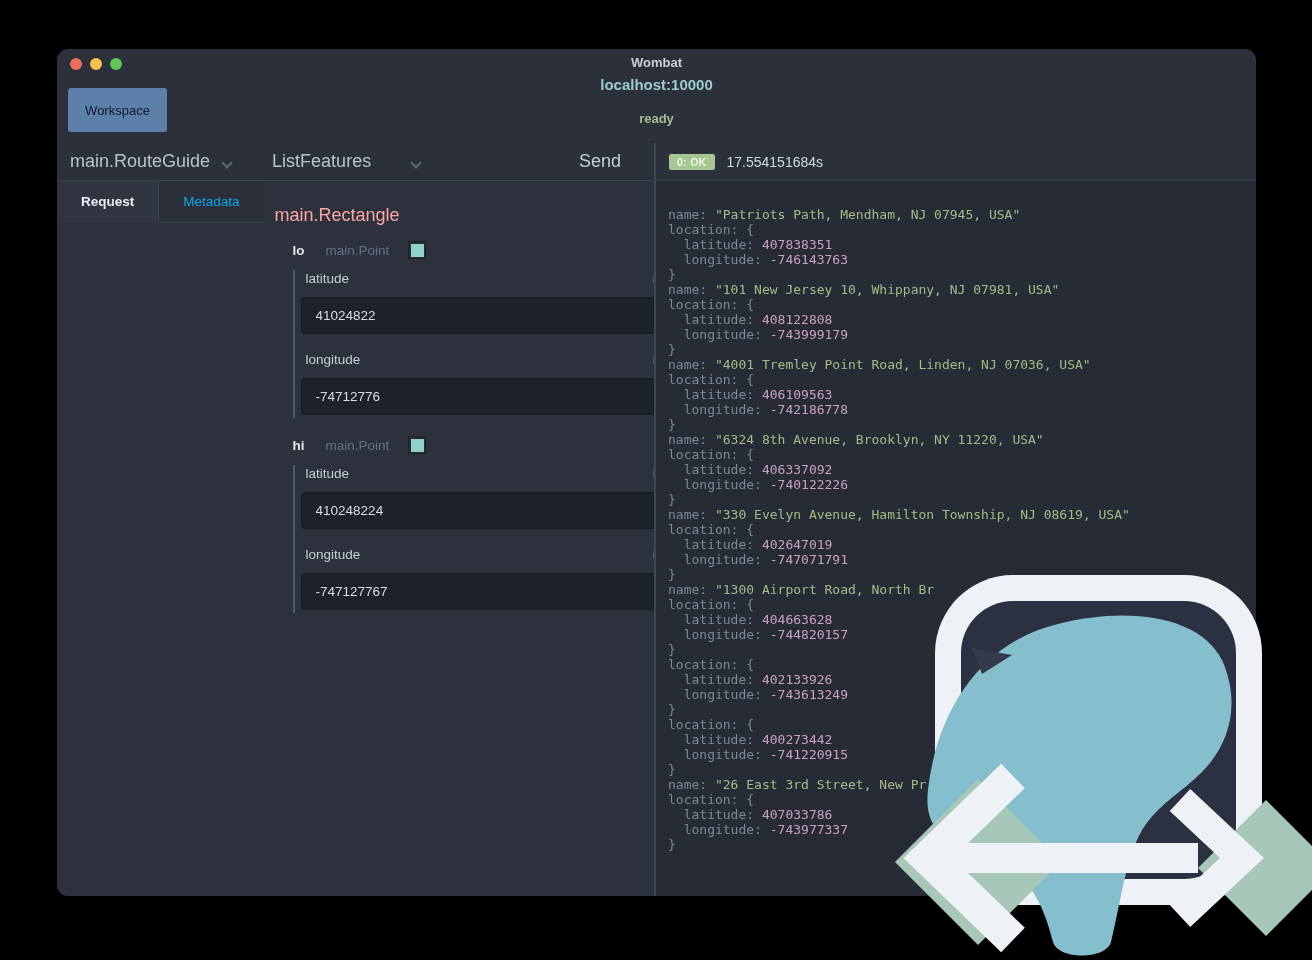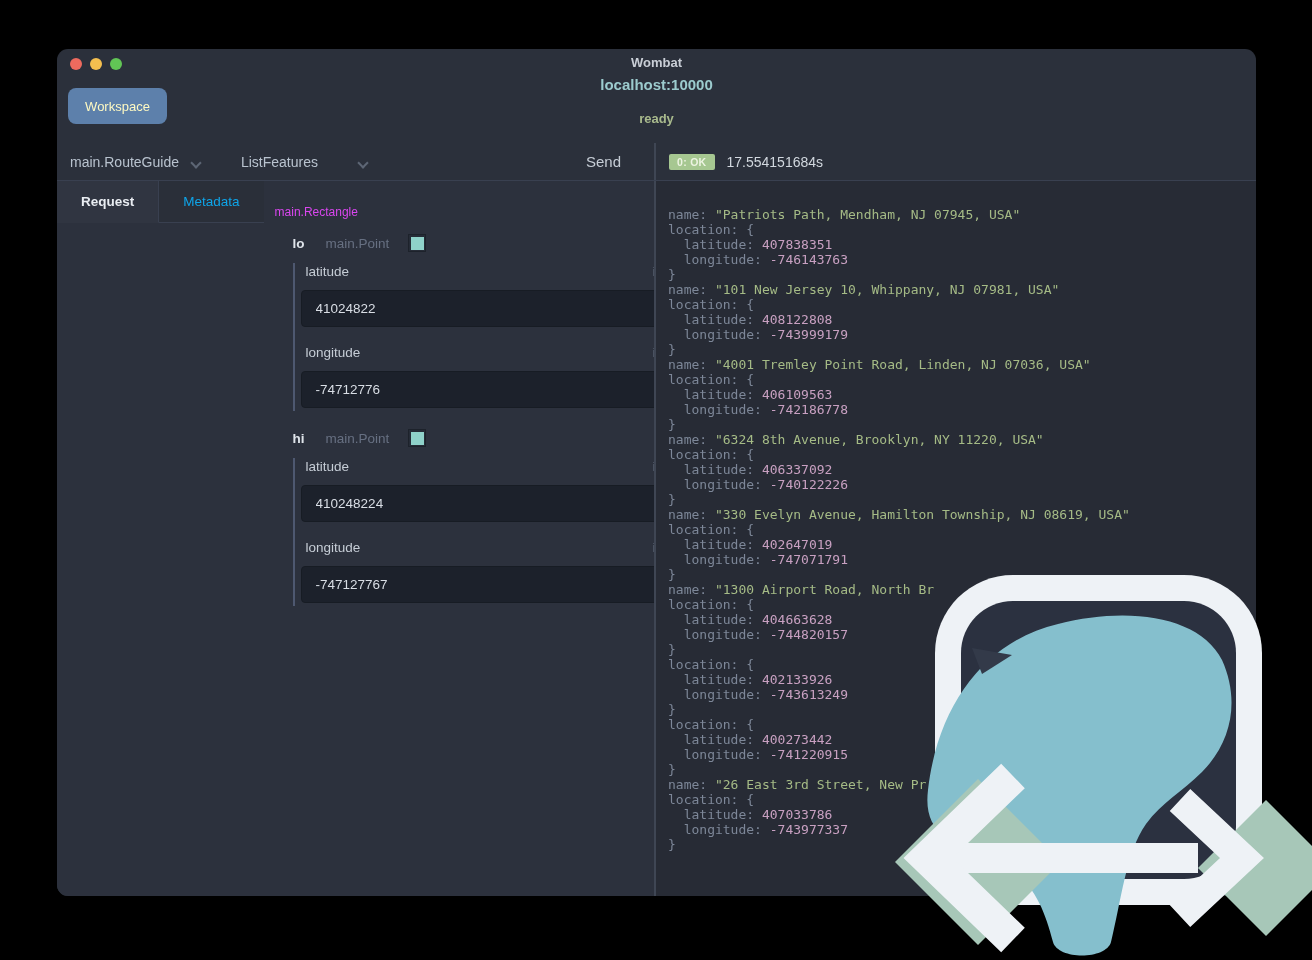--- a/index.html
+++ b/index.html
@@ -14,40 +14,40 @@
   
   .titlebar { position:relative; height:24px; }
   .traffic { position:absolute; left:13px; top:9px; display:flex; gap:8px; }
   .dot { width:12px; height:12px; border-radius:50%; }
   .dot.r { background:#ed6a5e; } .dot.y { background:#f4bf4f; } .dot.g { background:#61c555; }
   .win-title { position:absolute; left:0; right:0; top:6px; text-align:center;
                font-size:13px; font-weight:700; color:#c9ced6; }
 
   
   .header { position:relative; height:70px; }
-  .workspace-btn { position:absolute; left:11px; top:15px; width:99px; height:36px;
-                   background:var(--c-workspace); border:none; border-radius:8px;
-                   color:#fef9c3; font-size:13px; font-family:inherit; cursor:pointer; }
+  .workspace-btn { position:absolute; left:11px; top:15px; width:99px; height:44px;
+                   background:var(--c-workspace); border:none; border-radius:3px;
+                   color:#0f172a; font-size:13px; font-family:inherit; cursor:pointer; }
   .host-block { position:absolute; left:0; right:0; top:3px; text-align:center; }
   .host { font-size:15px; font-weight:700; color:var(--c-host); }
   .ready { font-size:13px; font-weight:700; color:var(--c-ready); margin-top:18px; }
 
   
   .toolbar { display:flex; height:38px; border-bottom:1px solid #394050; }
   .toolbar-left { width:597px; display:flex; align-items:center; padding-left:13px; }
   .selector { display:flex; align-items:center; gap:12px; cursor:pointer; }
-  .selector .sel-label { font-size:14px; color:#b9c3cf; }
+  .selector .sel-label { font-size:18px; color:#b9c3cf; }
   .chev { width:10px; height:10px; position:relative; }
   .chev::before { content:""; position:absolute; left:1px; top:2px; width:6px; height:6px;
                   border-right:2px solid #5d6675; border-bottom:2px solid #5d6675;
                   transform:rotate(45deg); }
   .method-sel { margin-left:40px;justify-content:center; }
   .method-sel .chev { margin-left:28px; }
   .send-btn { margin-left:auto; margin-right:33px; background:none; border:none;
-              color:#c6cdd6; font-size:15px; font-family:inherit; cursor:pointer; }
+              color:#c6cdd6; font-size:18px; font-family:inherit; cursor:pointer; }
   .toolbar-right { flex:1; display:flex; align-items:center; border-left:2px solid #3f4654; }
   .status-badge { margin-left:13px; height:16px; padding:0 8px; display:flex; align-items:center;
                   background:var(--c-badge_bg); border-radius:2px; color:var(--c-badge_text);
                   font-size:10.5px; font-weight:700; letter-spacing:.3px; }
   .duration { margin-left:12px; font-size:14px; color:#d2d8df; }
 
   
   .columns { display:flex; height:715px; }
   .col-left { width:597px; display:flex; flex-direction:row; background:#2c313d; }
   .col-right { flex:1; display:flex; flex-direction:column; border-left:2px solid #3f4654;
@@ -56,21 +56,21 @@
   .tabbar { display:flex; height:42px; background:#2a2f39; border-bottom:1px solid #394050; flex:none; }
   .tab { display:flex; align-items:center; justify-content:center; padding:0 24px;
          font-size:13.5px; color:#0ea5e9; cursor:pointer; }
   .tab.active { background:#303541; color:#e9edf2; font-weight:700;
                 border-right:1px solid #394050; margin-bottom:-1px;
                 border-bottom:1px solid transparent; }
   .tab.rtab { padding:0 22px; }
 
   
   .req-body { flex:1; padding:24px 0 0 11px; overflow:hidden; }
-  .msg-type { font-size:12px; color:#d946ef; }
+  .msg-type { font-size:18px; color:#fca5a5; }
   .point-block { margin-left:18px; margin-top:15px; }
   .point-head { display:flex; align-items:center; height:18px; }
   .pname { font-size:13.5px; font-weight:700; color:#dfe4ea; }
   .ptype { font-size:13.5px; color:#677082; margin-left:21px; }
   .checkbox { margin-left:19px; width:18px; height:18px; background:#262c37;
               border:1px solid #1d222b; display:flex; align-items:center; justify-content:center;
               cursor:pointer; }
   .checkbox-inner { width:13px; height:13px; background:var(--c-accent); }
   .fields { margin-top:11px; border-left:2px solid #4e5870; padding-bottom:3px; width:407px; }
   .frow { display:flex; align-items:flex-end; margin-left:11px; margin-right:20px; height:16px; }

